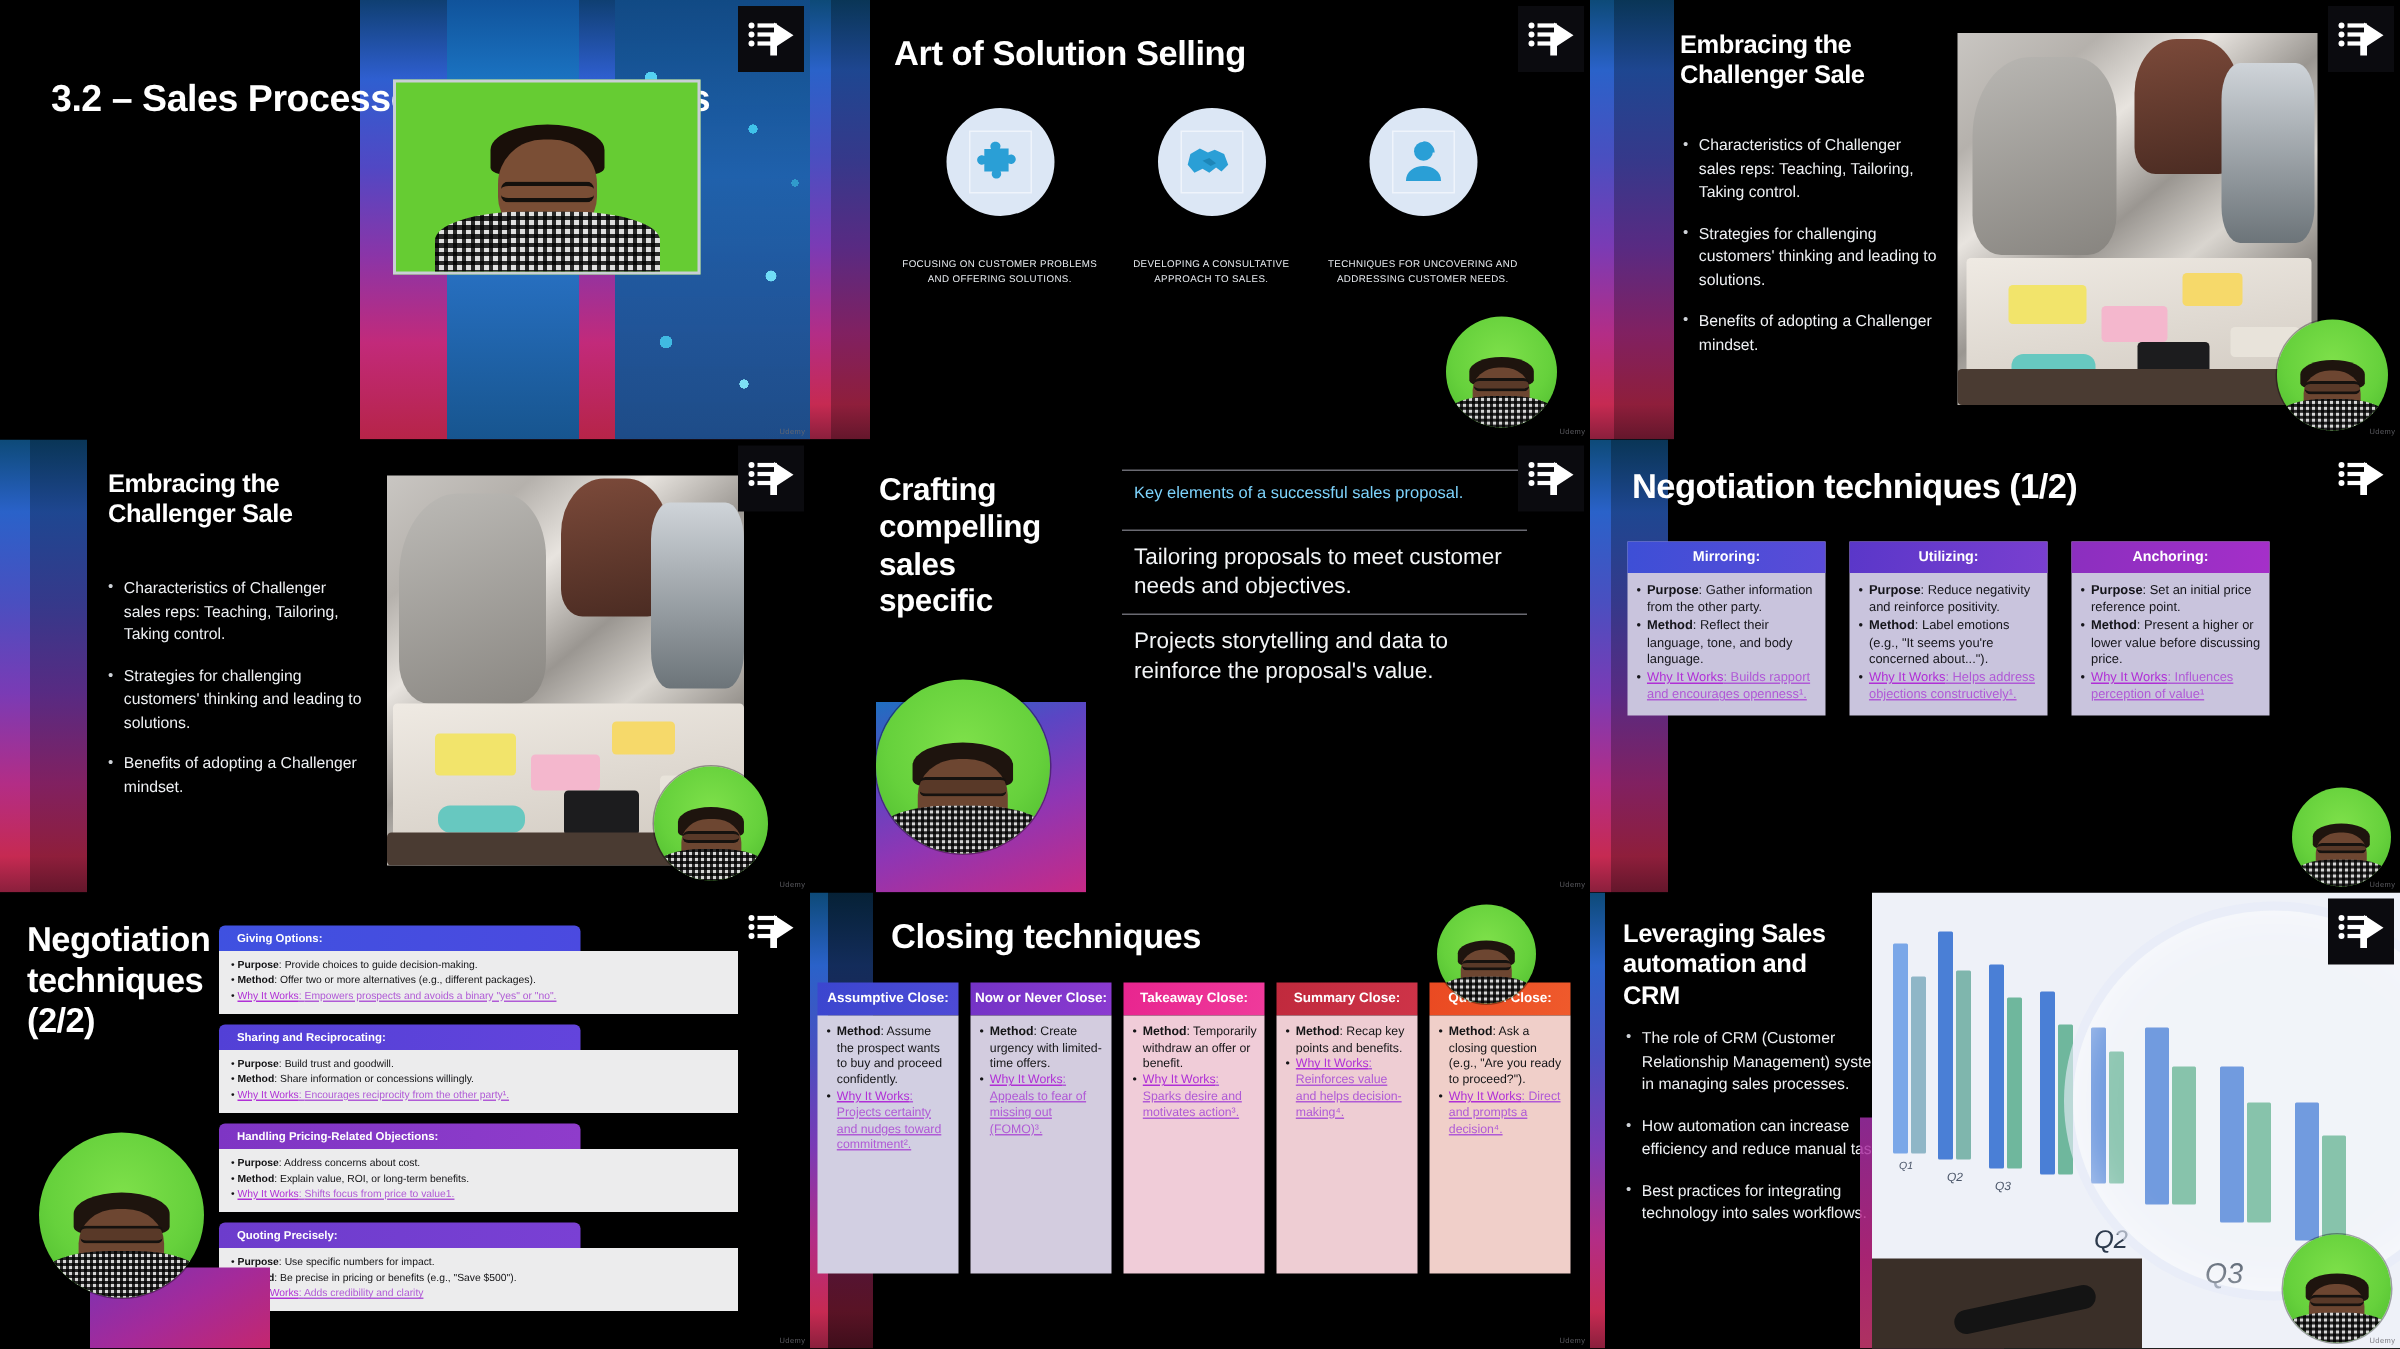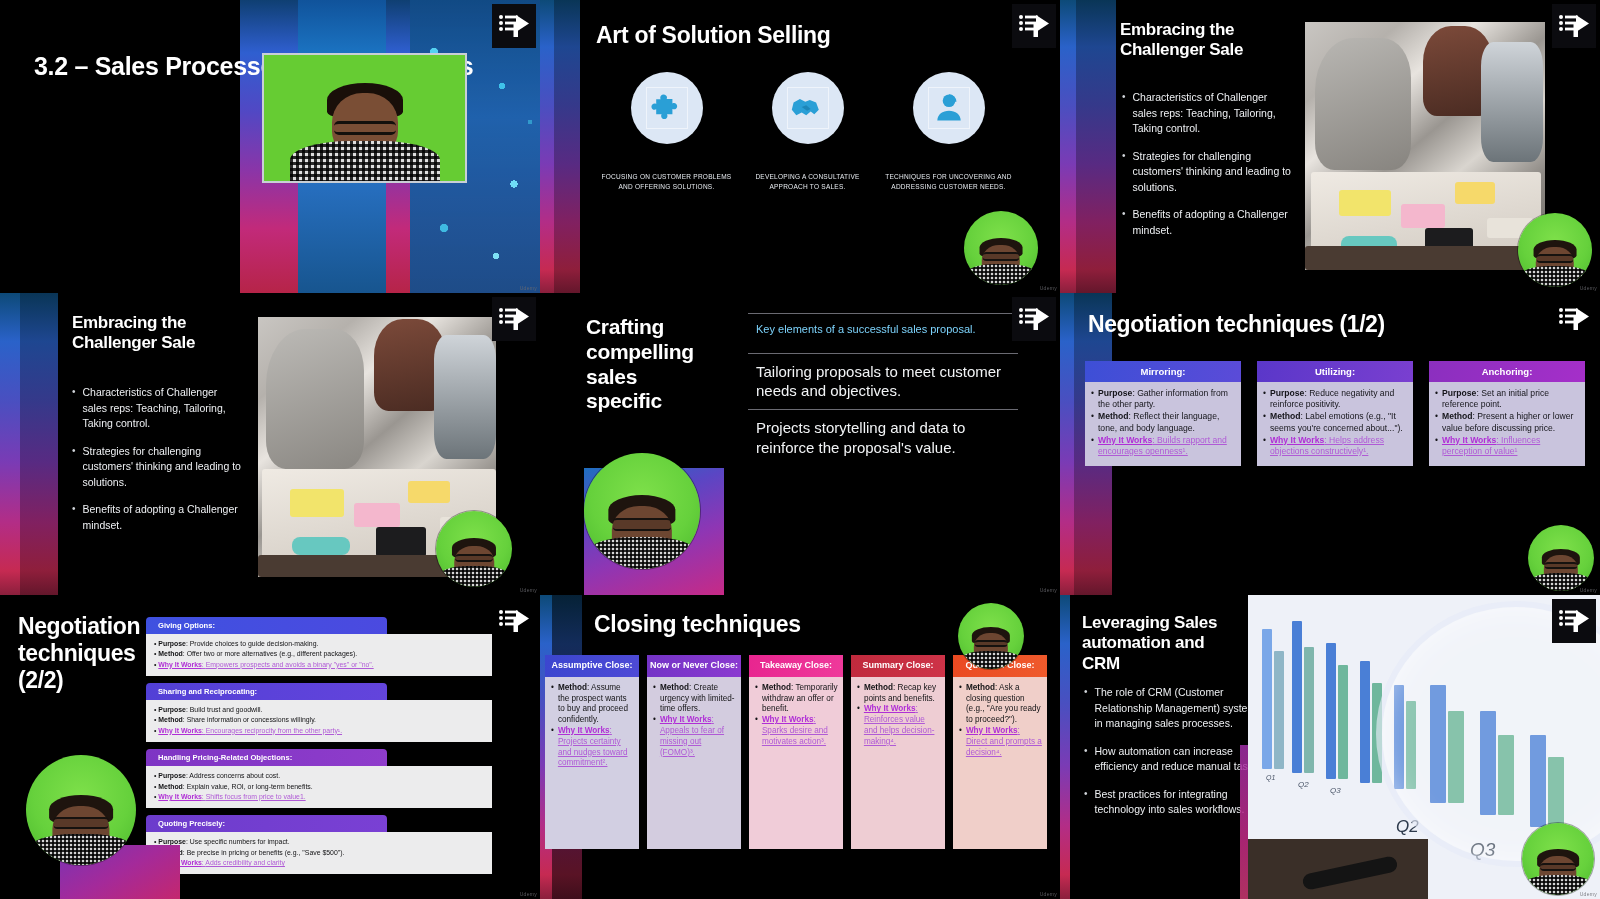--- a/index.html
+++ b/index.html
@@ -160,28 +160,28 @@
   .photo {
     position: absolute; overflow: hidden;
     background:
       linear-gradient(140deg,#c9c6c2 0%,#b5b1ac 18%,#e8e4df 32%,#9a9691 48%,#d9d5cf 62%,#8e8a85 78%,#6f6a64 100%);
   }
   .photo .pp { position:absolute; border-radius:3px; }
 
   
   .n1-title { position:absolute; left:28px; top:18px; color:#fff; font-weight:700; font-size:23px; letter-spacing:-.4px;}
   .n1-row { position:absolute; left:25px; top:68px; display:flex; gap:16px; }
-  .n1-card { width:156px; background:#c9c4dd; }
+  .n1-card { width:132px; background:#c9c4dd; }
   .n1-head { color:#fff; font-weight:700; font-size:9.5px; text-align:center; padding:5px 2px; }
   .n1-body { padding:6px 6px 8px 6px; }
   .n1-li { display:flex; gap:4px; margin-bottom:1px; }
   .n1-bd { color:#15151a; font-size:8.5px; line-height:1.3; }
   .n1-tx { color:#15151a; font-size:8.6px; line-height:1.3; }
   .n1-tx b { font-weight:700; }
-  .wiw { color:#b02fd6; font-weight:700; text-decoration:underline; }
+  .wiw { color:#b02fd6; font-weight:400; text-decoration:underline; }
   .wiw-body { color:#b05ad6; text-decoration:underline; }
 
   
   .n2-title { position:absolute; left:18px; top:18px; color:#fff; font-weight:700; font-size:23px; line-height:1.18; letter-spacing:-.4px;}
   .n2-stack { position:absolute; left:146px; top:22px; width:346px; }
   .n2-block { margin-bottom:7px; position:relative; }
   .n2-head {
     width:241px; color:#fff; font-weight:700; font-size:7.6px;
     padding:4px 0 4px 12px; border-radius:4px 4px 0 0;
   }

